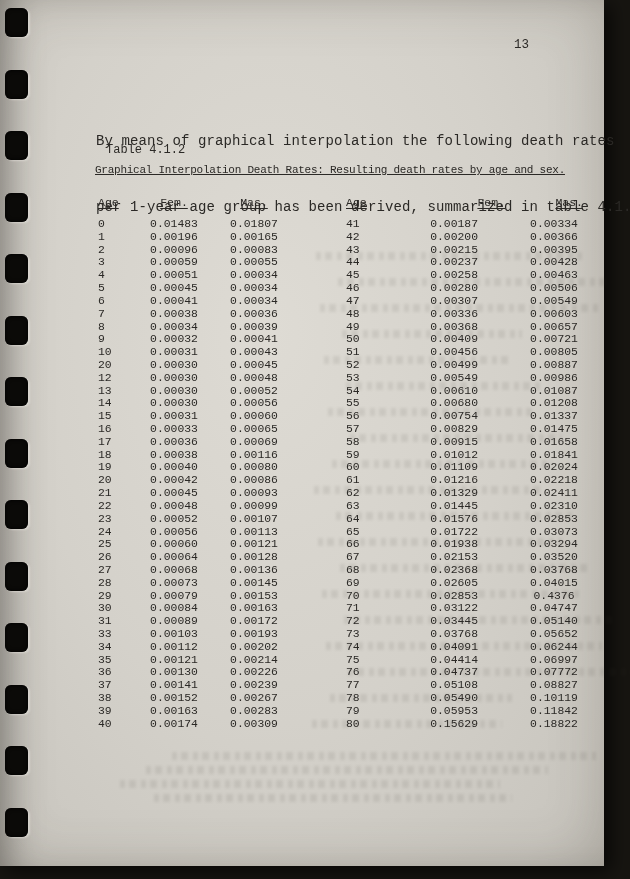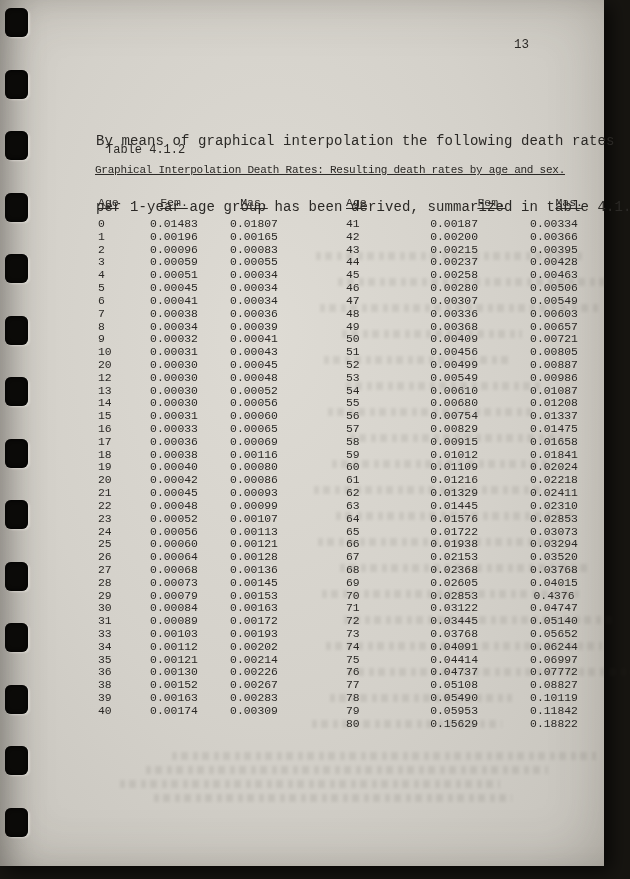--- a/index.html
+++ b/index.html
@@ -259,20 +259,25 @@
             <td class="age">35</td>
             <td class="fem">0.00121</td>
             <td class="mas">0.00214</td>
           </tr>
           <tr>
             <td class="age">36</td>
             <td class="fem">0.00130</td>
             <td class="mas">0.00226</td>
           </tr>
           <tr>
+            <td class="age">37</td>
+            <td class="fem">0.00141</td>
+            <td class="mas">0.00239</td>
+          </tr>
+          <tr>
             <td class="age">38</td>
             <td class="fem">0.00152</td>
             <td class="mas">0.00267</td>
           </tr>
           <tr>
             <td class="age">39</td>
             <td class="fem">0.00163</td>
             <td class="mas">0.00283</td>
           </tr>
           <tr>

